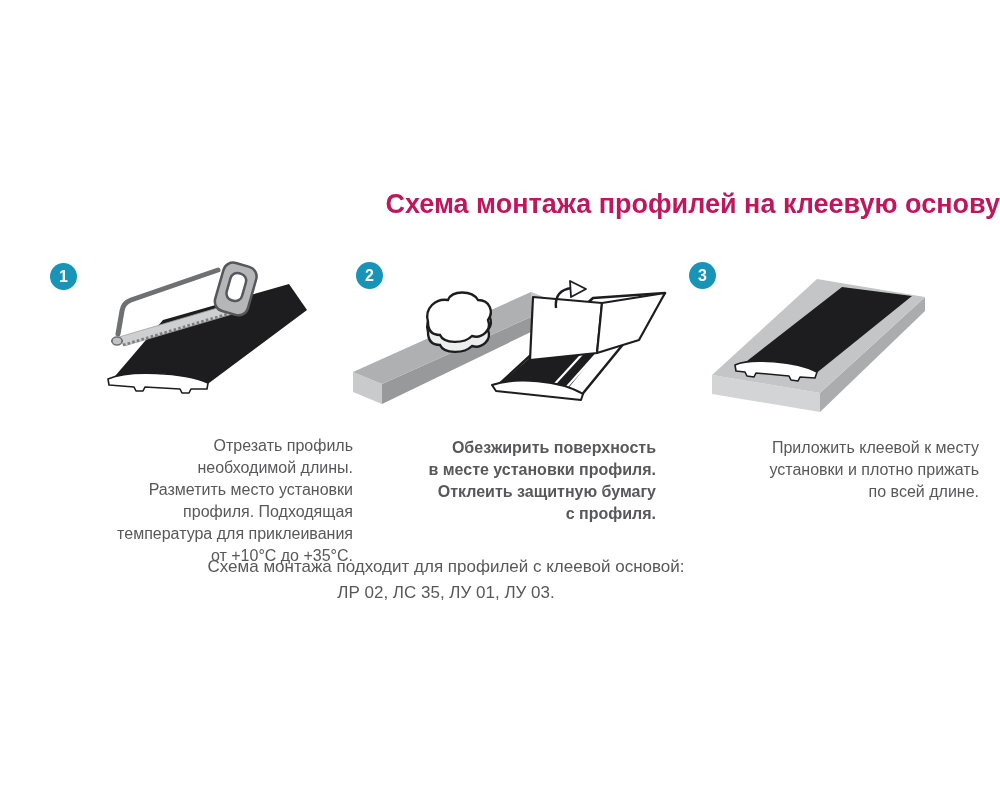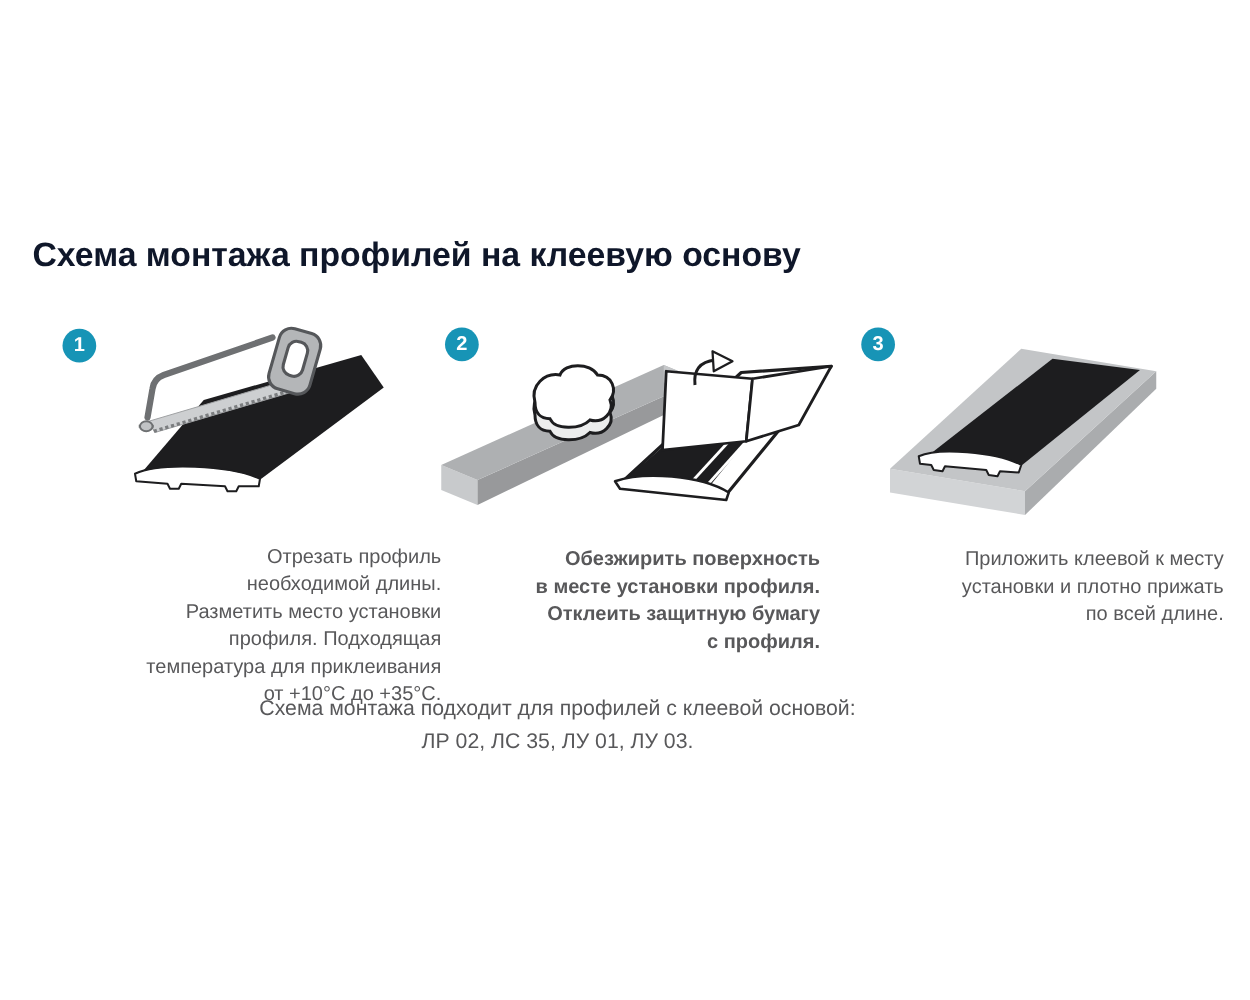--- a/index.html
+++ b/index.html
@@ -5,22 +5,22 @@
   html,body{margin:0;padding:0;background:#ffffff;}
   .page{
     position:relative;
     width:1000px;height:800px;
     background:#ffffff;
     font-family:"Liberation Sans","DejaVu Sans",sans-serif;
     overflow:hidden;
   }
   .title{
     position:absolute;left:26px;top:189px;width:974px;
-    margin:0;text-align:left;
-    font-size:27px;font-weight:700;color:#0f172a;
+    margin:0;text-align:right;
+    font-size:27px;font-weight:700;color:#be185d;
   }
   .badge{
     position:absolute;width:27px;height:27px;border-radius:50%;
     background:#1794b6;color:#ffffff;
     font-size:16px;font-weight:700;
     display:flex;align-items:center;justify-content:center;
   }
   .badge-1{left:50px;top:263px;}
   .badge-2{left:356px;top:262px;}
   .badge-3{left:689px;top:262px;}

